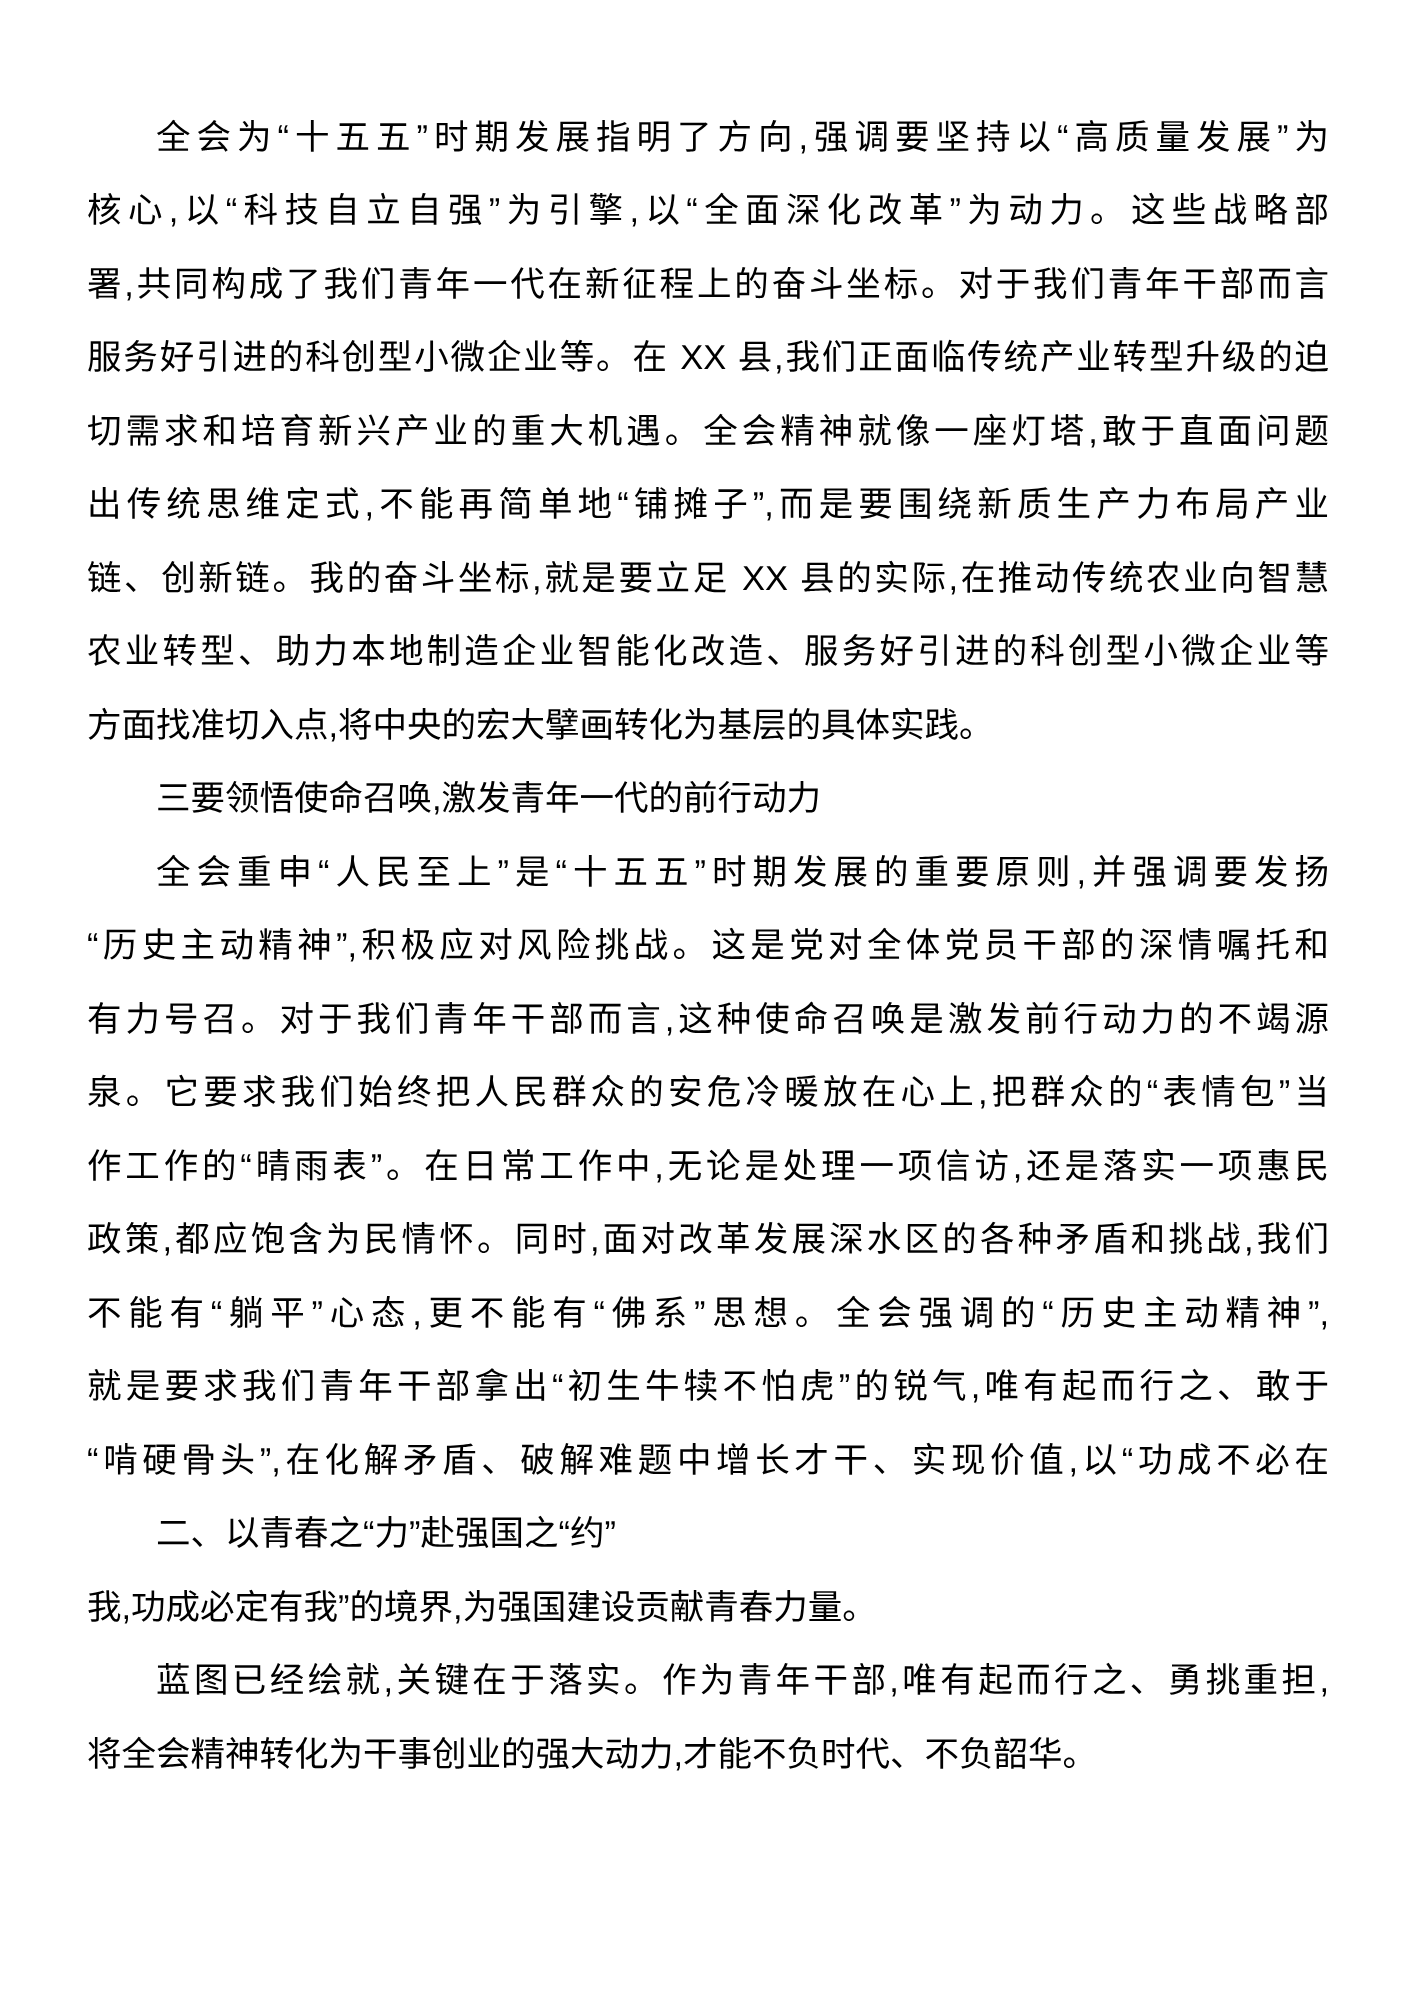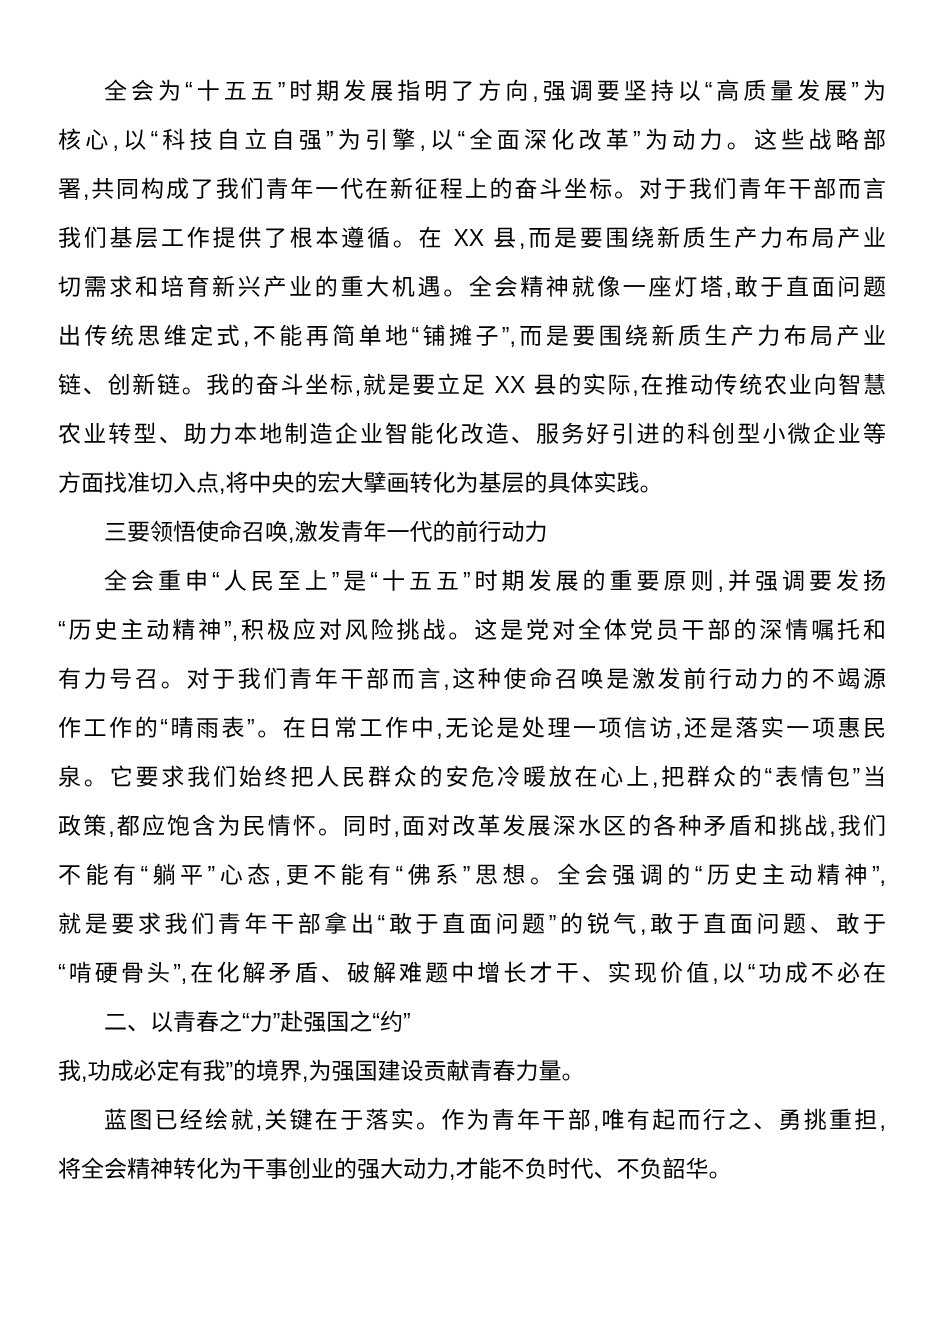--- a/index.html
+++ b/index.html
@@ -36,33 +36,33 @@
     text-indent: 2em;
   }
 </style>
 </head>
 <body>
 
 <div class="page">
   <div class="line indent">全会为“十五五”时期发展指明了方向,强调要坚持以“高质量发展”为</div>
   <div class="line">核心,以“科技自立自强”为引擎,以“全面深化改革”为动力。这些战略部</div>
   <div class="line">署,共同构成了我们青年一代在新征程上的奋斗坐标。对于我们青年干部而言</div>
-  <div class="line">我们基层工作提供了根本遵循。在 XX 县,而是要围绕新质生产力布局产业</div>
+  <div class="line">服务好引进的科创型小微企业等。在 XX 县,我们正面临传统产业转型升级的迫</div>
   <div class="line">切需求和培育新兴产业的重大机遇。全会精神就像一座灯塔,敢于直面问题</div>
   <div class="line">出传统思维定式,不能再简单地“铺摊子”,而是要围绕新质生产力布局产业</div>
   <div class="line">链、创新链。我的奋斗坐标,就是要立足 XX 县的实际,在推动传统农业向智慧</div>
   <div class="line">农业转型、助力本地制造企业智能化改造、服务好引进的科创型小微企业等</div>
   <div class="line last">方面找准切入点,将中央的宏大擘画转化为基层的具体实践。</div>
   <div class="line indent last">三要领悟使命召唤,激发青年一代的前行动力</div>
   <div class="line indent">全会重申“人民至上”是“十五五”时期发展的重要原则,并强调要发扬</div>
   <div class="line">“历史主动精神”,积极应对风险挑战。这是党对全体党员干部的深情嘱托和</div>
   <div class="line">有力号召。对于我们青年干部而言,这种使命召唤是激发前行动力的不竭源</div>
+  <div class="line">泉。它要求我们始终把人民群众的安危冷暖放在心上,把群众的“表情包”当</div>
   <div class="line">作工作的“晴雨表”。在日常工作中,无论是处理一项信访,还是落实一项惠民</div>
-  <div class="line">泉。它要求我们始终把人民群众的安危冷暖放在心上,把群众的“表情包”当</div>
   <div class="line">政策,都应饱含为民情怀。同时,面对改革发展深水区的各种矛盾和挑战,我们</div>
   <div class="line">不能有“躺平”心态,更不能有“佛系”思想。全会强调的“历史主动精神”,</div>
-  <div class="line">就是要求我们青年干部拿出“敢于直面问题”的锐气,敢于直面问题、敢于</div>
+  <div class="line">就是要求我们青年干部拿出“初生牛犊不怕虎”的锐气,唯有起而行之、敢于</div>
   <div class="line">“啃硬骨头”,在化解矛盾、破解难题中增长才干、实现价值,以“功成不必在</div>
   <div class="line indent last">二、以青春之“力”赴强国之“约”</div>
   <div class="line last">我,功成必定有我”的境界,为强国建设贡献青春力量。</div>
   <div class="line indent">蓝图已经绘就,关键在于落实。作为青年干部,唯有起而行之、勇挑重担,</div>
   <div class="line last">将全会精神转化为干事创业的强大动力,才能不负时代、不负韶华。</div>
 </div>
 
 </body></html>

